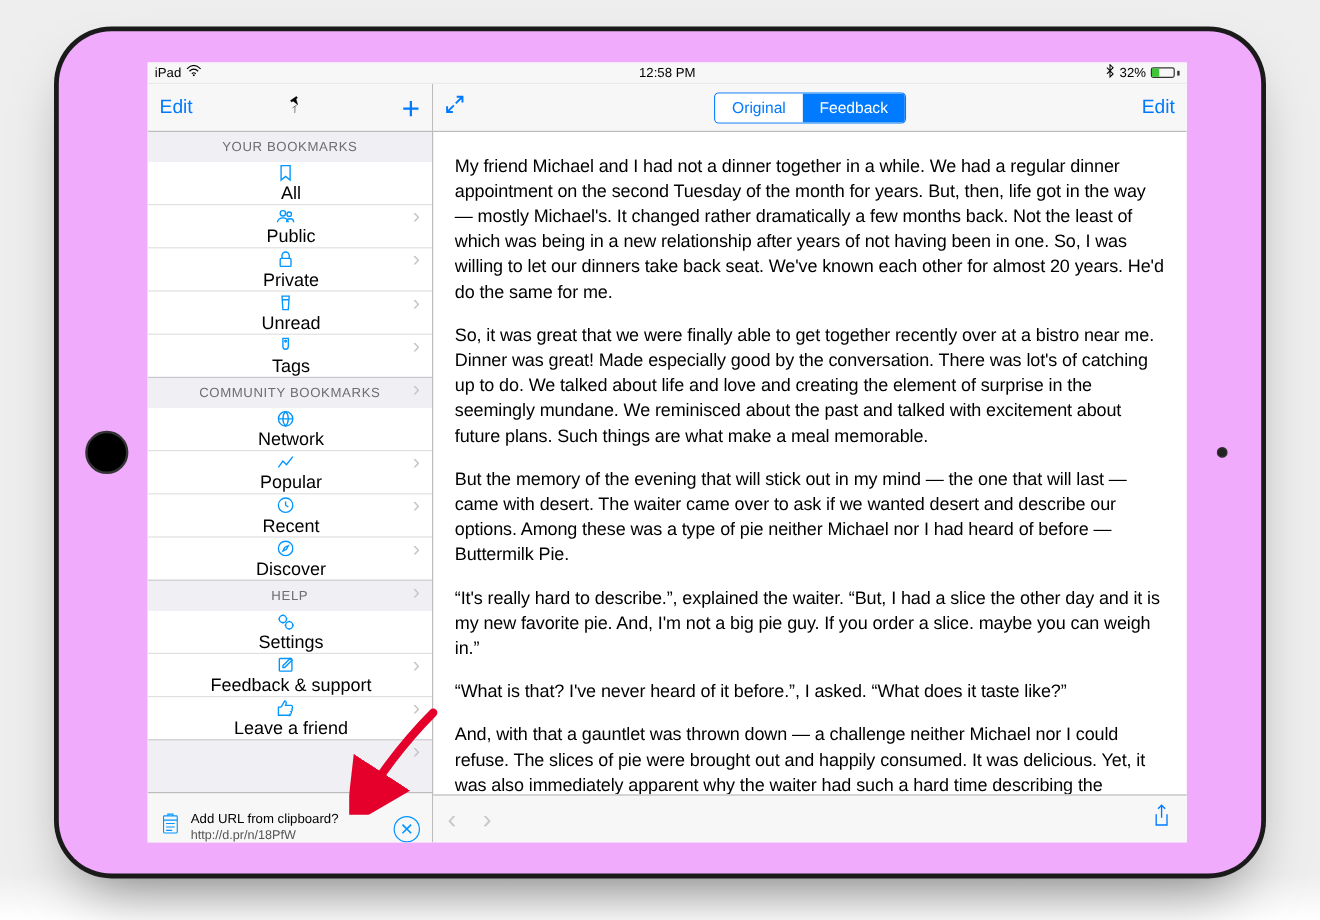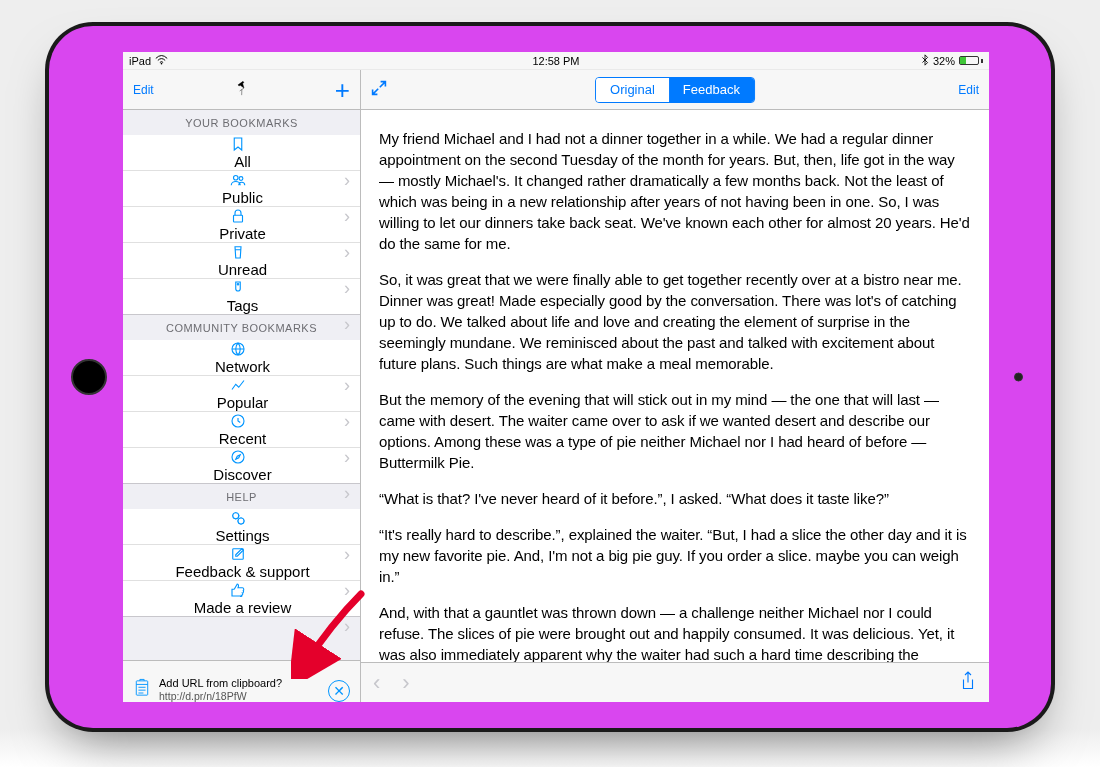--- a/index.html
+++ b/index.html
@@ -24,21 +24,21 @@
     height: 710px;
     background: #1a1a1a;
     border-radius: 48px;
     padding: 4px;
     box-shadow: 0 25px 50px -20px rgba(0,0,0,0.5);
     position: relative;
   }
   .ipad-inner {
     width: 100%;
     height: 100%;
-    background: #d946ef;
+    background: #f0abfc;
     border-radius: 44px;
     display: flex;
     align-items: center;
     justify-content: center;
     position: relative;
   }
   .home-button {
     position: absolute;
     left: 22px;
     top: 50%;
@@ -109,21 +109,21 @@
     height: 40px;
     background: #f7f7f7;
     border-bottom: 1px solid #bcbcbc;
     display: flex;
     align-items: center;
     justify-content: space-between;
     padding: 0 10px;
   }
   .sidebar-header .edit, .reader-header .edit {
     color: #007aff;
-    font-size: 12px;
+    font-size: 16px;
   }
   .pin-icon svg { width: 18px; height: 18px; }
   .plus { color:#007aff; font-size: 26px; font-weight:200; line-height:1; }
   .section-header {
     font-size: 11px;
     color: #6d6d72;
     text-align: center;
     padding: 7px 0 6px;
     background: #efeff4;
     letter-spacing: 0.5px;
@@ -403,21 +403,21 @@
                   </span>
                 <span>Feedback &amp; support</span>
                 <span class="chev">›</span>
               </div>
               <div class="list-item">
                 <span class="ic">
                     <svg viewBox="0 0 24 24">
                       <path d="M7 20 H4 V11 H7 M7 11 L11 4 C13 4 13 7 12 9 H18 C20 9 20 12 19 13 C20 14 19 16 18 16 C19 17 18 19 17 19 C18 20 16 21 15 20 H7"></path>
                     </svg>
                   </span>
-                <span>Made a review</span>
+                <span>Leave a friend</span>
                 <span class="chev">›</span>
               </div>
             </div>
 
             <div class="sidebar-bottom">
               <span class="clipboard-icon">
                 <svg viewBox="0 0 24 28">
                     <rect x="4" y="4" width="16" height="20" rx="1"></rect>
                     <path d="M4 9h16M9 4v-2h6v2M7 13h10M7 17h10M7 21h7"></path>
                   </svg>
@@ -440,22 +440,22 @@
               <div class="seg">
                 <button>Original</button>
                 <button class="active">Feedback</button>
               </div>
               <span class="edit">Edit</span>
             </div>
             <div class="article">
               <p>My friend Michael and I had not a dinner together in a while. We had a regular dinner appointment on the second Tuesday of the month for years. But, then, life got in the way — mostly Michael's. It changed rather dramatically a few months back. Not the least of which was being in a new relationship after years of not having been in one. So, I was willing to let our dinners take back seat. We've known each other for almost 20 years. He'd do the same for me.</p>
               <p>So, it was great that we were finally able to get together recently over at a bistro near me. Dinner was great! Made especially good by the conversation. There was lot's of catching up to do. We talked about life and love and creating the element of surprise in the seemingly mundane. We reminisced about the past and talked with excitement about future plans. Such things are what make a meal memorable.</p>
               <p>But the memory of the evening that will stick out in my mind — the one that will last — came with desert. The waiter came over to ask if we wanted desert and describe our options. Among these was a type of pie neither Michael nor I had heard of before — Buttermilk Pie.</p>
+              <p>“It's really hard to describe.”, explained the waiter. “But, I had a slice the other day and it is my new favorite pie. And, I'm not a big pie guy. If you order a slice. maybe you can weigh in.”</p>
               <p>“What is that? I've never heard of it before.”, I asked. “What does it taste like?”</p>
-              <p>“It's really hard to describe.”, explained the waiter. “But, I had a slice the other day and it is my new favorite pie. And, I'm not a big pie guy. If you order a slice. maybe you can weigh in.”</p>
               <p>And, with that a gauntlet was thrown down — a challenge neither Michael nor I could refuse. The slices of pie were brought out and happily consumed. It was delicious. Yet, it was also immediately apparent why the waiter had such a hard time describing the</p>
             </div>
             <div class="reader-footer">
               <span class="navarrow">‹</span>
               <span class="navarrow">›</span>
               <span class="share">
                 <svg viewBox="0 0 24 28">
                     <path d="M12 2 L12 16 M8 6 L12 2 L16 6 M6 12 L6 24 L18 24 L18 12"></path>
                   </svg>
               </span>

